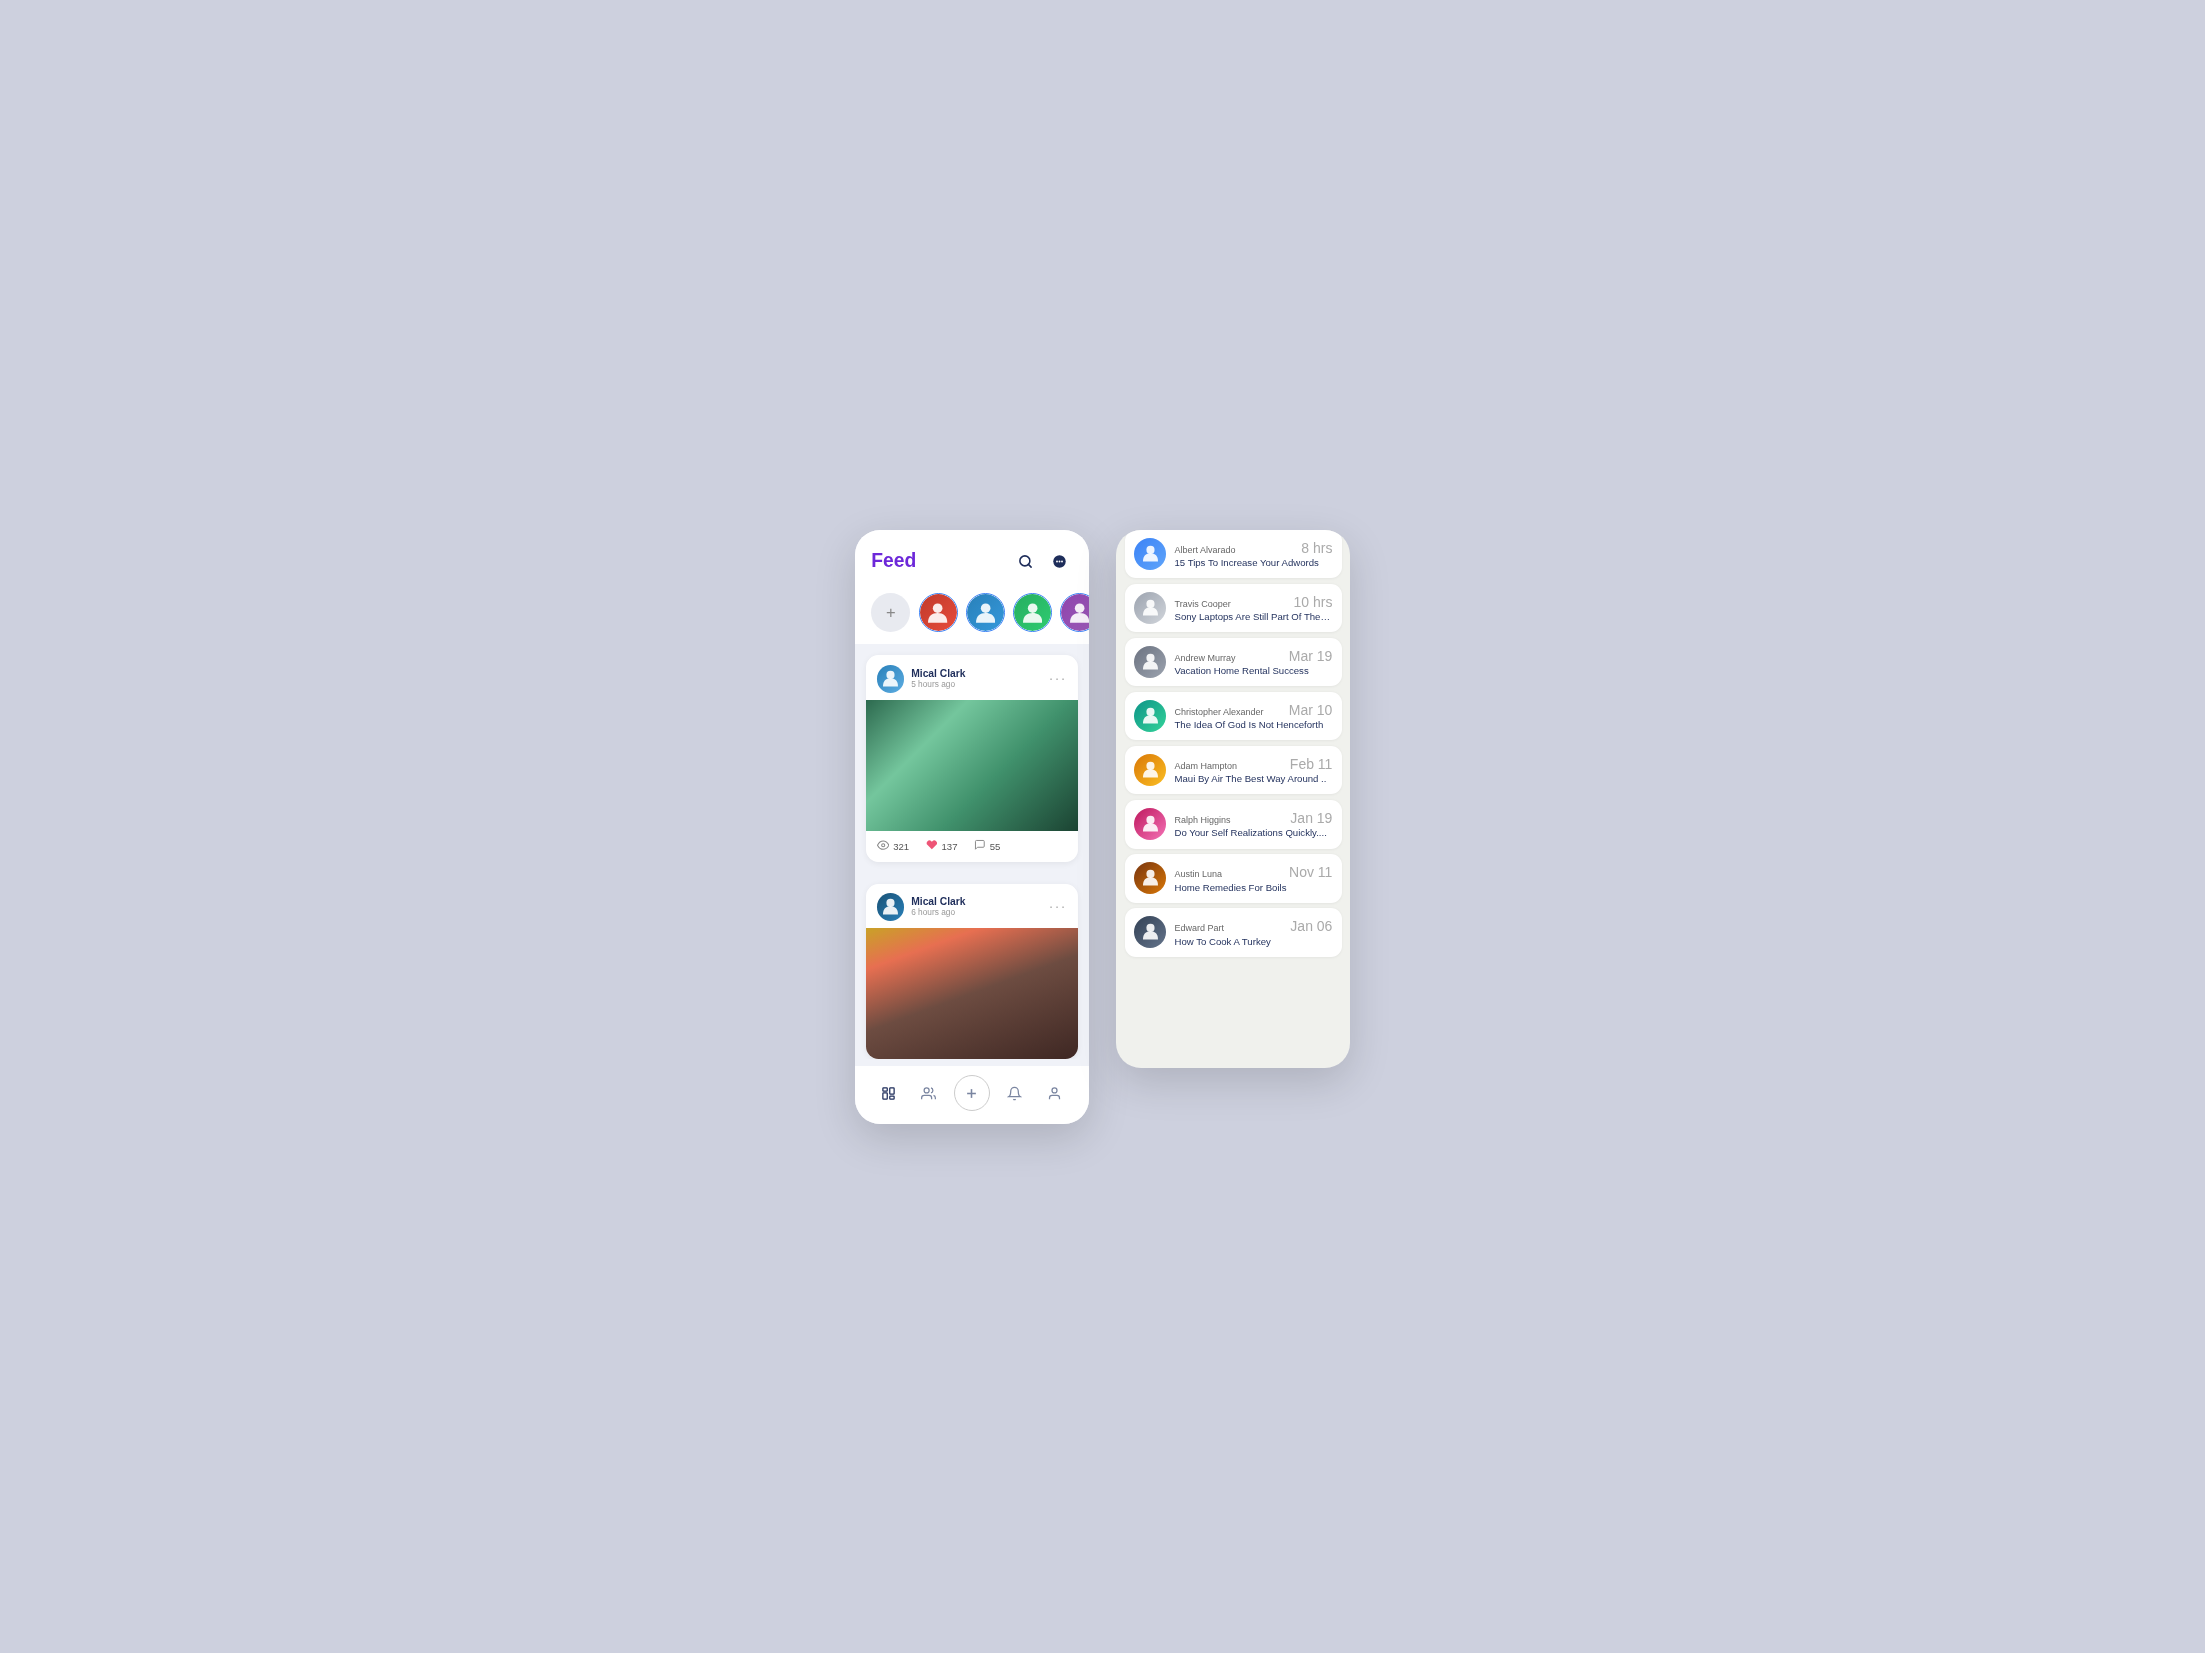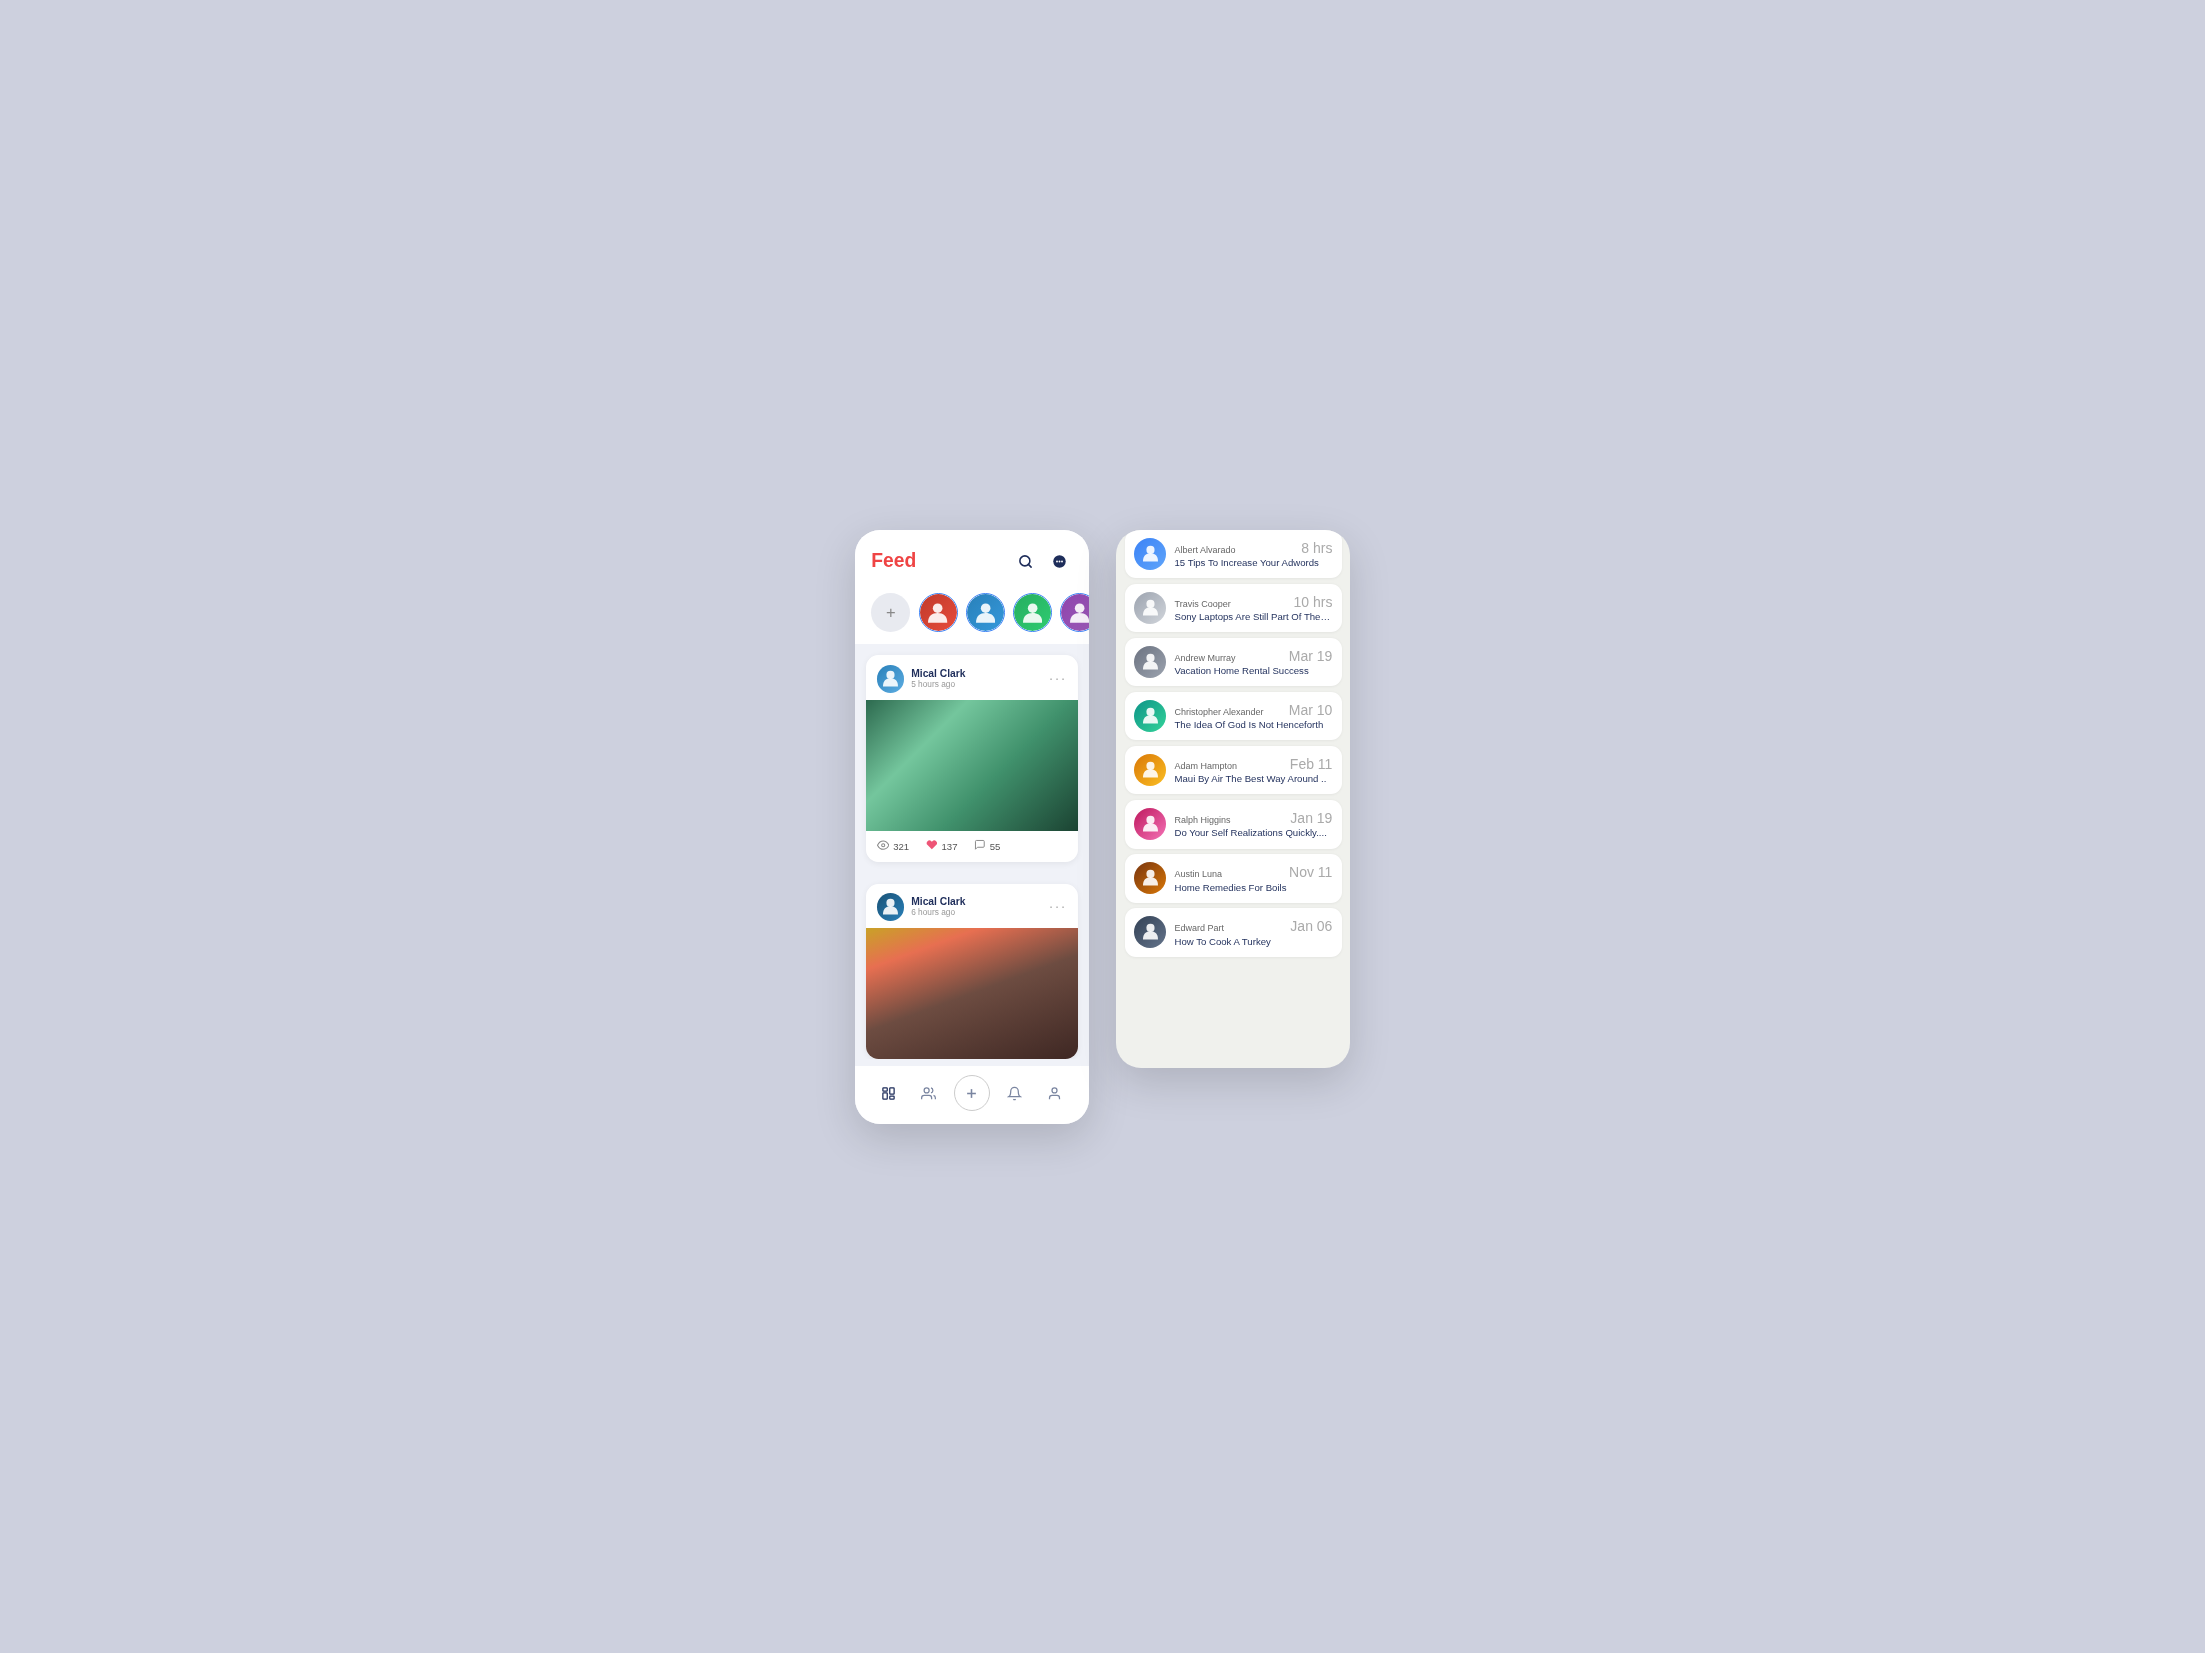--- a/index.html
+++ b/index.html
@@ -37,21 +37,21 @@
       background: #fff;
       padding: 19.3px 16.5px 11px;
       display: flex;
       align-items: center;
       justify-content: space-between;
     }
 
     .feed-title {
       font-size: 19.3px;
       font-weight: 800;
-      color: #ef4444;
+      color: #6d28d9;
     }
 
     .feed-header-icons {
       display: flex;
       gap: 9.6px;
       align-items: center;
     }
 
     .icon-btn {
       width: 25px;

